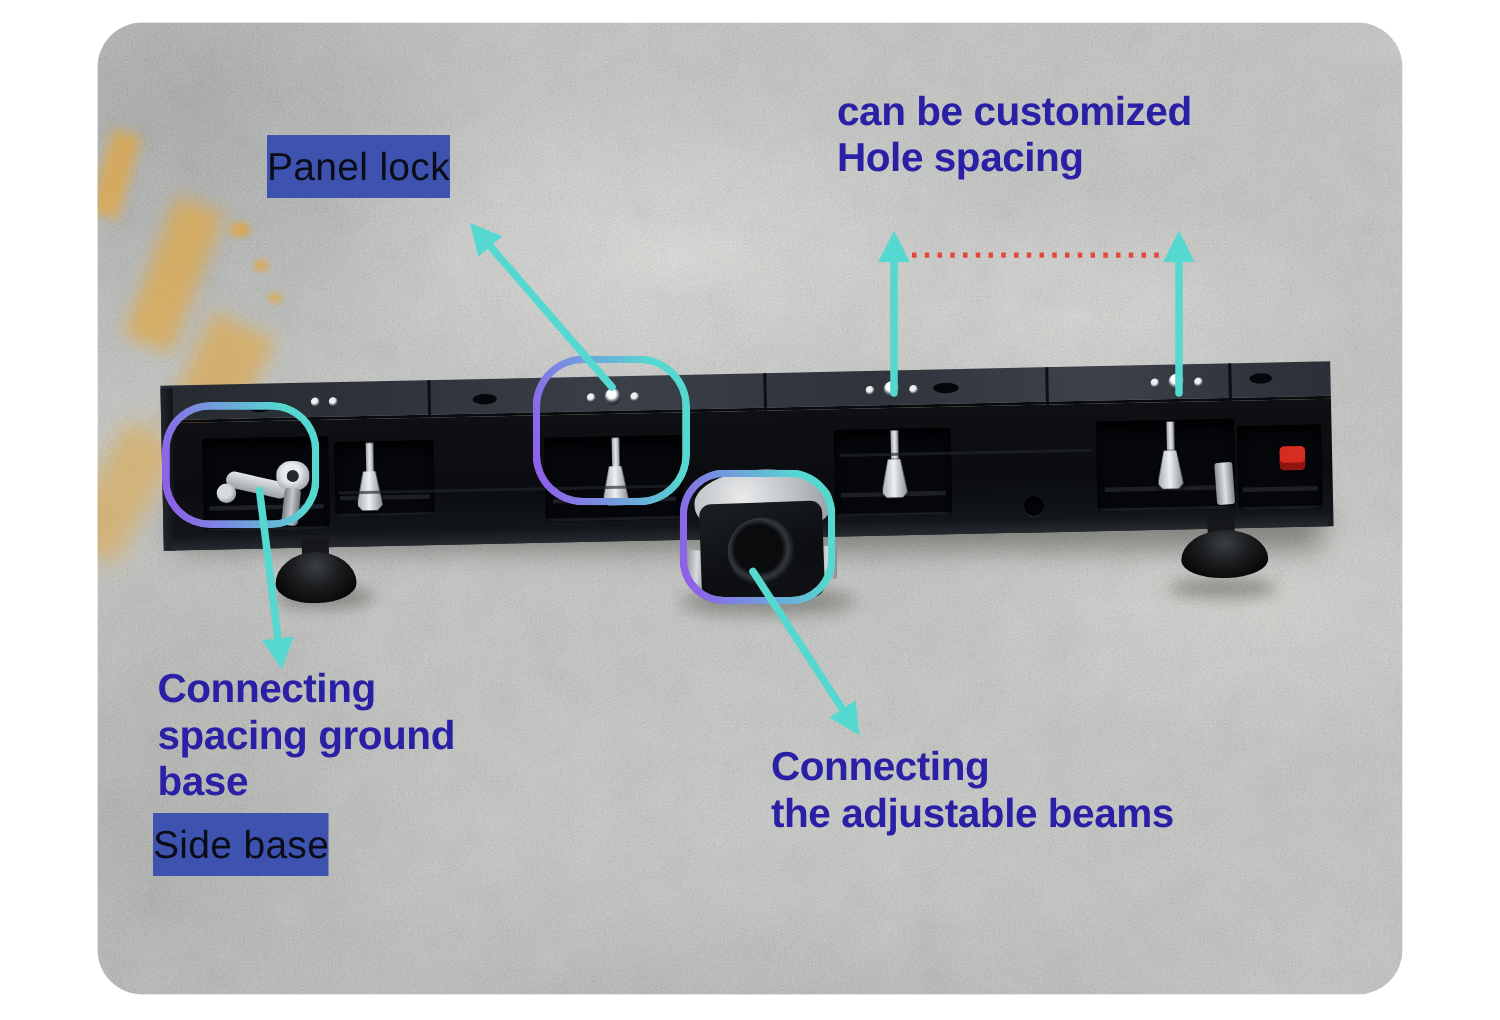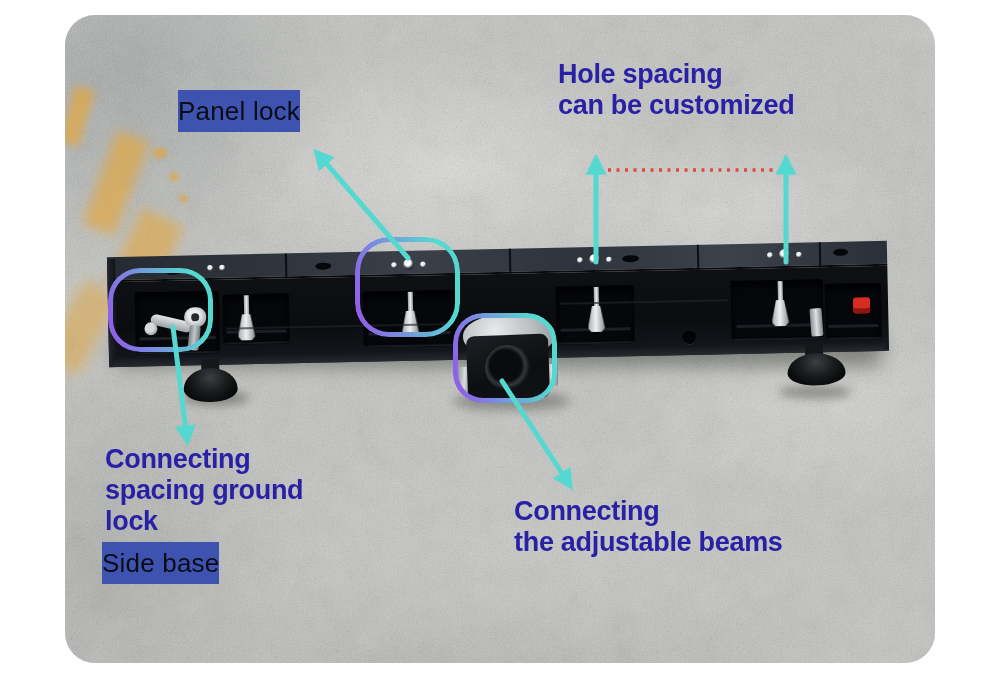--- a/index.html
+++ b/index.html
@@ -251,28 +251,28 @@
     <line class="tl" x1="108" y1="312" x2="122" y2="424" marker-end="url(#ah)"></line>
     <line class="tl" x1="437" y1="366" x2="504" y2="469" marker-end="url(#ah)"></line>
     <line class="tl" x1="531" y1="247" x2="531" y2="146" marker-end="url(#ah)"></line>
     <line class="tl" x1="721" y1="247" x2="721" y2="146" marker-end="url(#ah)"></line>
     <line class="rd" x1="543" y1="155" x2="713" y2="155"></line>
   </svg>
 
   <div class="tag" id="tag-panel">Panel lock</div>
 
   <div class="note" id="note-holes">
+    <span class="ln">can be customized</span>
     <span class="ln">Hole spacing</span>
-    <span class="ln">can be customized</span>
   </div>
 
   <div class="note" id="note-beams">
     <span class="ln">Connecting</span>
     <span class="ln">spacing ground</span>
-    <span class="ln">lock</span>
+    <span class="ln">base</span>
   </div>
 
   <div class="tag" id="tag-side">Side base</div>
 
   <div class="note" id="note-base">
     <span class="ln">Connecting</span>
     <span class="ln">the adjustable beams</span>
   </div>
 
 </div>

